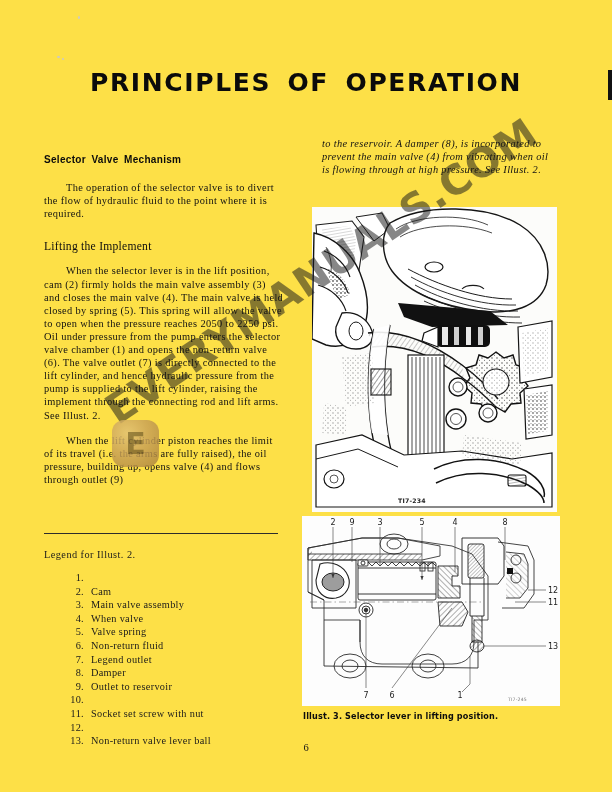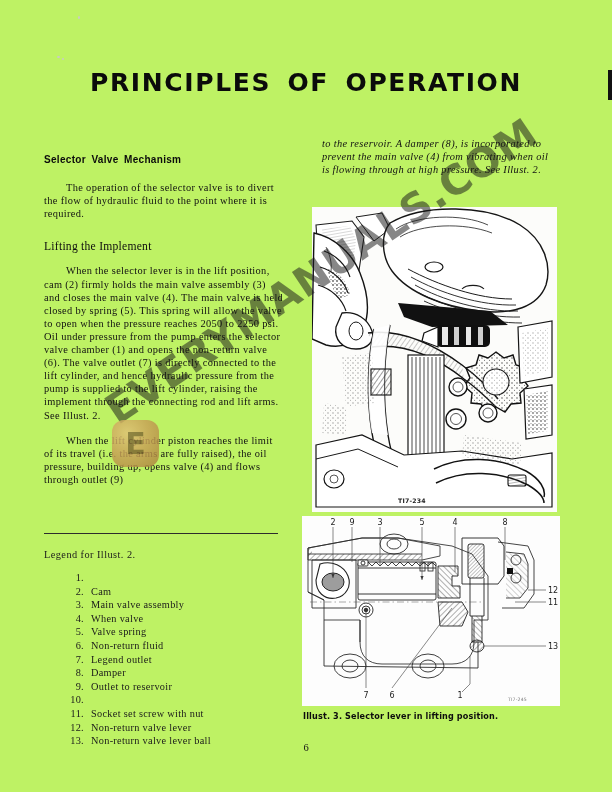--- a/index.html
+++ b/index.html
@@ -9,21 +9,21 @@
     background: #ffffff;
   }
   body {
     font-family: "Liberation Serif", serif;
     color: #1a1a1a;
   }
   .page {
     position: relative;
     width: 612px;
     height: 792px;
-    background: #bef264;
+    background: #fde047;
     overflow: hidden;
   }
 
   
   .doc-title {
     position: absolute;
     left: 0;
     top: 68px;
     width: 612px;
     text-align: center;
@@ -300,21 +300,20 @@
         </li>
         <li>
           <span class="num">10.</span>
         </li>
         <li>
           <span class="num">11.</span>
           <span class="txt">Socket set screw with nut</span>
         </li>
         <li>
           <span class="num">12.</span>
-          <span class="txt">Non-return valve lever</span>
         </li>
         <li>
           <span class="num">13.</span>
           <span class="txt">Non-return valve lever ball</span>
         </li>
       </ol>
   </div>
 
   <div class="fig-photo">
     <svg width="245" height="305" viewBox="0 0 245 305" xmlns="http://www.w3.org/2000/svg">

